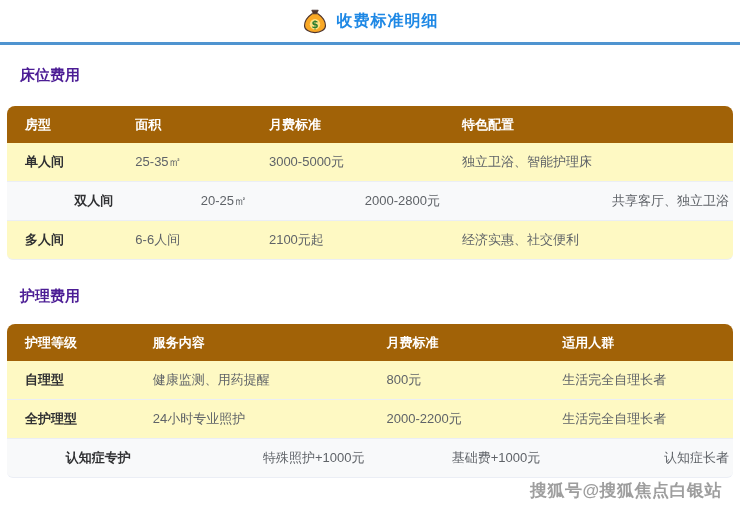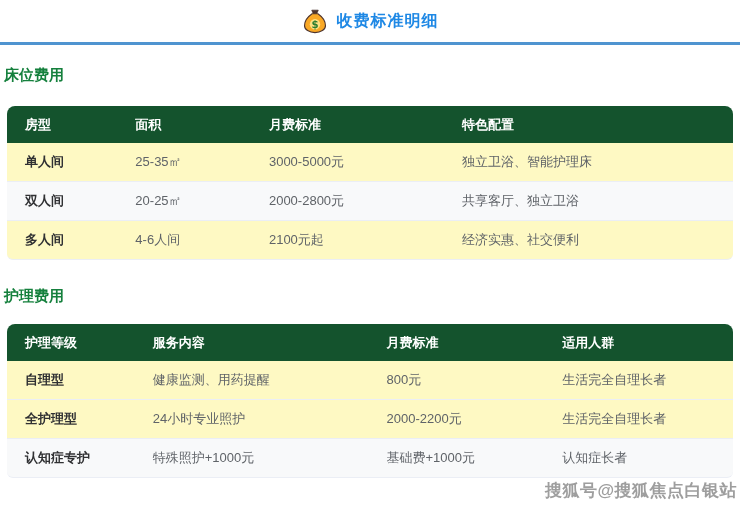--- a/index.html
+++ b/index.html
@@ -5,41 +5,41 @@
   * { margin:0; padding:0; box-sizing:border-box; }
   html,body { width:740px; height:512px; background:#ffffff; overflow:hidden;
     font-family:"Liberation Sans","DejaVu Sans",sans-serif; position:relative; }
 
   .page-header { height:42px; display:flex; align-items:center; justify-content:center; gap:9px; }
   .page-title { font-size:16px; font-weight:bold; color:#1e88e5; letter-spacing:1px; }
   .money-icon { width:26px; height:26px; display:inline-block; }
 
   .top-divider { height:3px; background:#4f94d0; width:100%; }
 
-  .section-heading { margin:21px 0 0 4px; font-size:15px; font-weight:bold; color:#15803d; }
+  .section-heading { margin:21px 0 0 20px; font-size:15px; font-weight:bold; color:#4c1d95; }
   .section-heading.second { margin-top:27px; }
 
   .table-wrap { margin:0 7px; }
   .table-wrap.first { margin-top:21px; }
   .table-wrap.second { margin-top:18px; }
 
   table { width:100%; border-collapse:separate; border-spacing:0; table-layout:fixed; font-size:13px; }
-  thead th { background:#14532d; color:#ffffff; font-weight:bold; text-align:left;
+  thead th { background:#a16207; color:#ffffff; font-weight:bold; text-align:left;
     height:37px; padding:0 4px 0 18px; white-space:nowrap; overflow:hidden; }
   thead th:first-child { border-top-left-radius:8px; }
   thead th:last-child { border-top-right-radius:8px; }
 
   tbody td { height:39px; padding:0 4px 0 18px; color:#5f6368;
     border-bottom:1px solid #ebeef5; white-space:nowrap; overflow:hidden; background:#fef9c3; }
   tbody td:first-child { color:#303133; font-weight:bold; }
-  tbody tr.striped td { background:#f8f9fa; }
+  tbody tr.striped td { background:#f8f9fa;text-align:right; }
   tbody tr:last-child td:first-child { border-bottom-left-radius:6px; }
   tbody tr:last-child td:last-child { border-bottom-right-radius:6px; }
 
-  .watermark { position:absolute; right:3px; bottom:10px; z-index:5;
+  .watermark { position:absolute; right:18px; bottom:10px; z-index:5;
     font-size:17px; font-weight:bold; color:#9e9e9e; letter-spacing:0.5px;
     text-shadow:1px 0 #fff,-1px 0 #fff,0 1px #fff,0 -1px #fff,
                 1px 1px #fff,-1px -1px #fff,1px -1px #fff,-1px 1px #fff; }
 
   
   .t1 .c1{width:15.2%} .t1 .c2{width:18.4%} .t1 .c3{width:26.6%} .t1 .c4{width:39.8%}
   
   .t2 .c1{width:17.6%} .t2 .c2{width:32.2%} .t2 .c3{width:24.2%} .t2 .c4{width:26.0%}
 </style>
 </head>
@@ -85,21 +85,21 @@
         <td>独立卫浴、智能护理床</td>
       </tr>
       <tr class="striped">
         <td>双人间</td>
         <td>20-25㎡</td>
         <td>2000-2800元</td>
         <td>共享客厅、独立卫浴</td>
       </tr>
       <tr>
         <td>多人间</td>
-        <td>4-6人间</td>
+        <td>6-6人间</td>
         <td>2100元起</td>
         <td>经济实惠、社交便利</td>
       </tr>
     </tbody>
   </table>
 </div>
 
 <div class="section-heading second">护理费用</div>
 
 <div class="table-wrap second">

